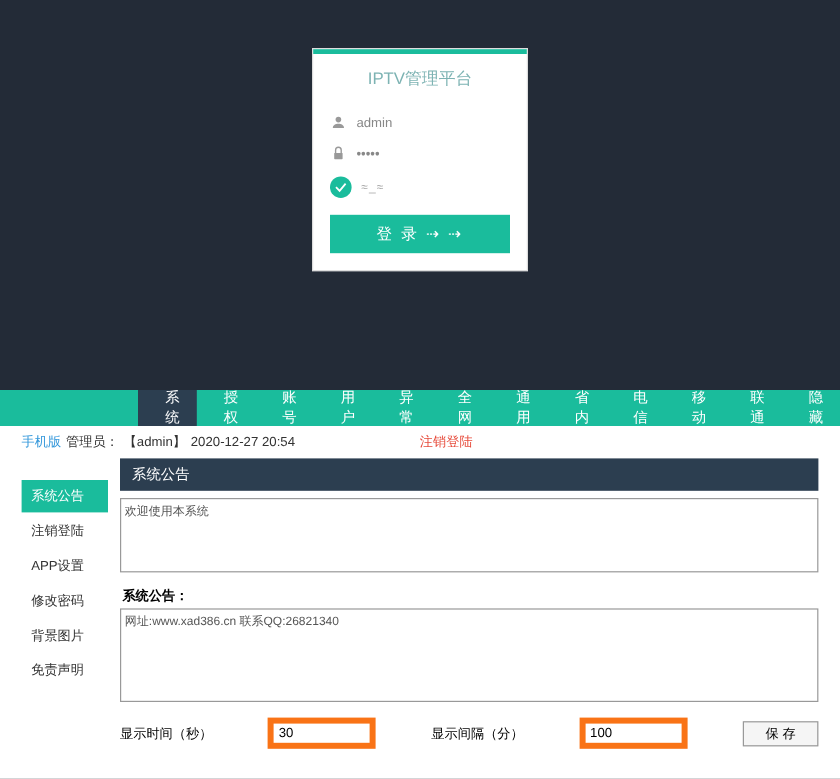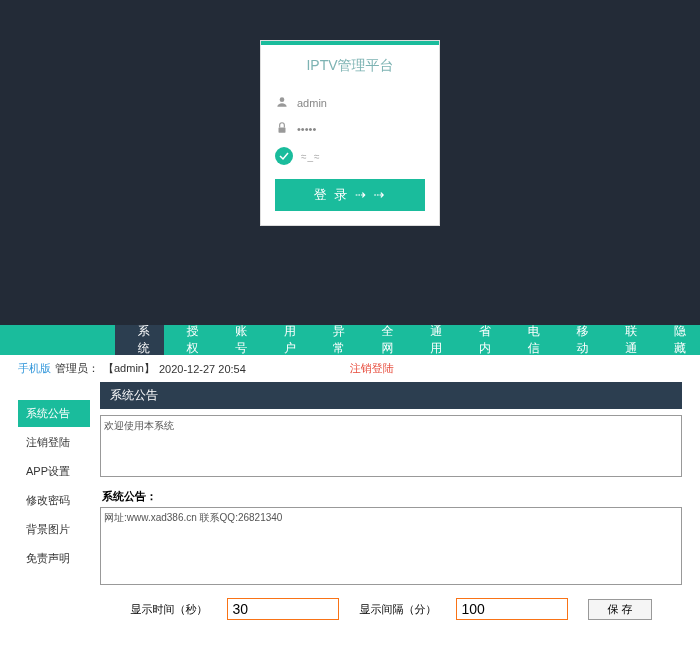--- a/index.html
+++ b/index.html
@@ -35,23 +35,23 @@
     .sidebar-item.active { background: #1abc9c; color: #fff; }
     
     .main-panel { flex: 1; }
     .panel-header { background: #2c3e50; color: #fff; padding: 5px 10px; font-size: 12px; }
     .form-group { margin-top: 6px; }
     .form-label { font-size: 11px; font-weight: bold; padding: 3px 2px; }
     .form-textarea { width: 100%; border: 1px solid #999; font-size: 10px; padding: 3px; resize: none; font-family: inherit; color: #555; }
     .ta-announce { height: 62px; }
     .ta-reserve { height: 78px; }
     
-    .bottom-row { display: flex; align-items: center; gap: 20px; margin-top: 10px; font-size: 11px; justify-content: center; }
+    .bottom-row { display: flex; align-items: center; gap: 20px; margin-top: 10px; font-size: 11px; justify-content: space-between; }
     .bottom-label { white-space: nowrap; }
-    .bottom-input { width: 112px; border: 1px solid #f97316; padding: 2px 4px; font-size: 14px; }
+    .bottom-input { width: 90px; border: 5px solid #f97316; padding: 2px 4px; font-size: 11px; }
     .save-btn { border: 1px solid #999; background: #f5f5f5; padding: 2px 18px; cursor: pointer; font-size: 11px; }
   </style>
 </head>
 <body>
 
 <div class="login-section">
   <div class="login-box">
     <div class="login-header"></div>
     <div class="login-title">IPTV管理平台</div>
     <div class="login-field">

